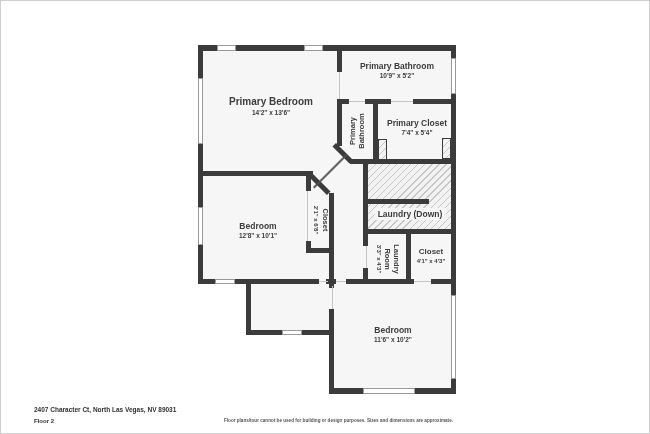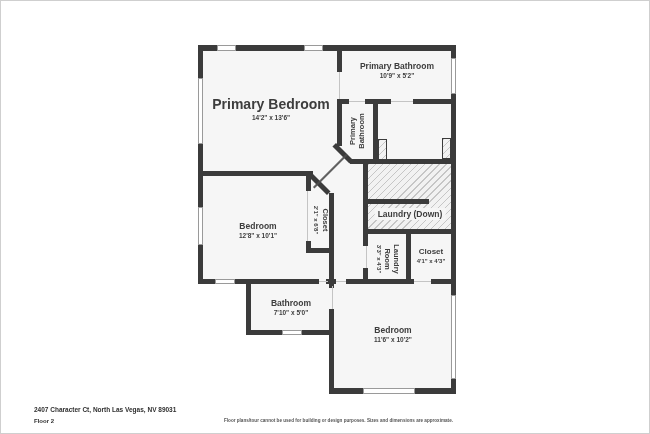--- a/index.html
+++ b/index.html
@@ -9,21 +9,21 @@
   .roomfill{background:#f6f6f6;}
   .wall{background:#3b3b3b;}
   .window{background:#ffffff;border:1px solid #9a9a9a;}
   .hatch{background-color:#f2f2f2;
          background-image:repeating-linear-gradient(135deg,#c6c6c6 0,#c6c6c6 1px,transparent 1px,transparent 5px);}
   .hatch-post{border:1.5px solid #3b3b3b;}
   .doorline{background:#c4c4c4;}
   .swing{height:2px;border-top:1px solid #4f4f4f;border-bottom:1px solid #4f4f4f;background:transparent;transform-origin:0 0;transform:rotate(-45deg);}
   .lbl{color:#3d3d3d;text-align:center;line-height:1.2;}
   .lbl .nm{font-weight:700;font-size:8.5px;white-space:nowrap;}
-  .lbl .nm.big{font-size:14px;}
+  .lbl .nm.big{font-size:10px;}
   .lbl .dm{font-weight:700;font-size:6.5px;margin-top:1px;white-space:nowrap;}
   .vlbl{color:#3d3d3d;text-align:center;line-height:1.15;}
   .vlbl .nm{font-weight:700;font-size:7.5px;}
   .vlbl .dm{font-weight:700;font-size:6px;margin-top:1px;white-space:nowrap;}
   .rot-ccw{transform:translate(-50%,-50%) rotate(-90deg);}
   .rot-cw{transform:translate(-50%,-50%) rotate(90deg);}
   .stairs-lbl{font-weight:700;font-size:8.5px;color:#3d3d3d;background:rgba(246,246,246,0.92);padding:1px 3px;white-space:nowrap;transform:translate(-50%,-50%);}
   .footer-address{font-size:6.5px;font-weight:700;color:#2f2f2f;white-space:nowrap;}
   .footer-floor{font-size:6px;font-weight:700;color:#2f2f2f;white-space:nowrap;}
   .footer-disclaimer{font-size:4.6px;font-weight:600;color:#555;white-space:nowrap;}
@@ -105,20 +105,24 @@
 
   <div class="abs lbl" style="left:326px;top:60px;width:140px;">
     <div class="nm">Primary Bathroom</div>
     <div class="dm">10'9" x 5'2"</div>
   </div>
 
   <div class="abs vlbl rot-ccw" style="left:357px;top:130px;width:44px;">
     <div class="nm">Primary Bathroom</div>
   </div>
 
+  <div class="abs lbl" style="left:355px;top:117px;width:122px;">
+    <div class="nm">Primary Closet</div>
+    <div class="dm">7'4" x 5'4"</div>
+  </div>
 
   <div class="abs stairs-lbl" style="left:409px;top:213px;">Laundry (Down)</div>
 
   <div class="abs lbl" style="left:197px;top:220px;width:120px;">
     <div class="nm">Bedroom</div>
     <div class="dm">12'8" x 10'1"</div>
   </div>
 
   <div class="abs vlbl rot-cw" style="left:320px;top:219px;width:56px;">
     <div class="nm">Closet</div>
@@ -128,24 +132,20 @@
   <div class="abs vlbl rot-cw" style="left:386px;top:258px;width:40px;">
     <div class="nm">Laundry Room</div>
     <div class="dm">3'3" x 4'3"</div>
   </div>
 
   <div class="abs lbl" style="left:408px;top:246px;width:44px;">
     <div class="nm" style="font-size:8px;">Closet</div>
     <div class="dm" style="font-size:6px;">4'1" x 4'3"</div>
   </div>
 
-  <div class="abs lbl" style="left:250px;top:297px;width:80px;">
-    <div class="nm">Bathroom</div>
-    <div class="dm">7'10" x 5'0"</div>
-  </div>
 
   <div class="abs lbl" style="left:332px;top:324px;width:120px;">
     <div class="nm">Bedroom</div>
     <div class="dm">11'6" x 10'2"</div>
   </div>
 
   <div class="abs footer-address" style="left:33px;top:405px;">2407 Character Ct, North Las Vegas, NV 89031</div>
   <div class="abs footer-floor" style="left:33px;top:417px;">Floor 2</div>
   <div class="abs footer-disclaimer" style="left:223px;top:417px;">Floor plans/tour cannot be used for building or design purposes. Sizes and dimensions are approximate.</div>
 

